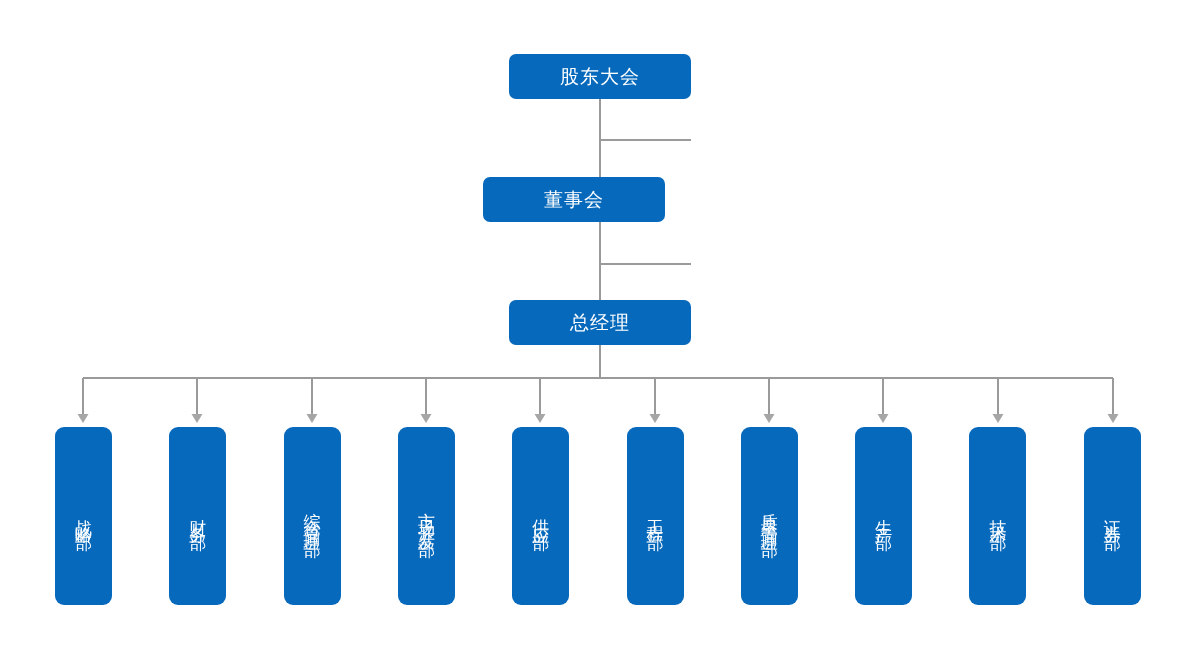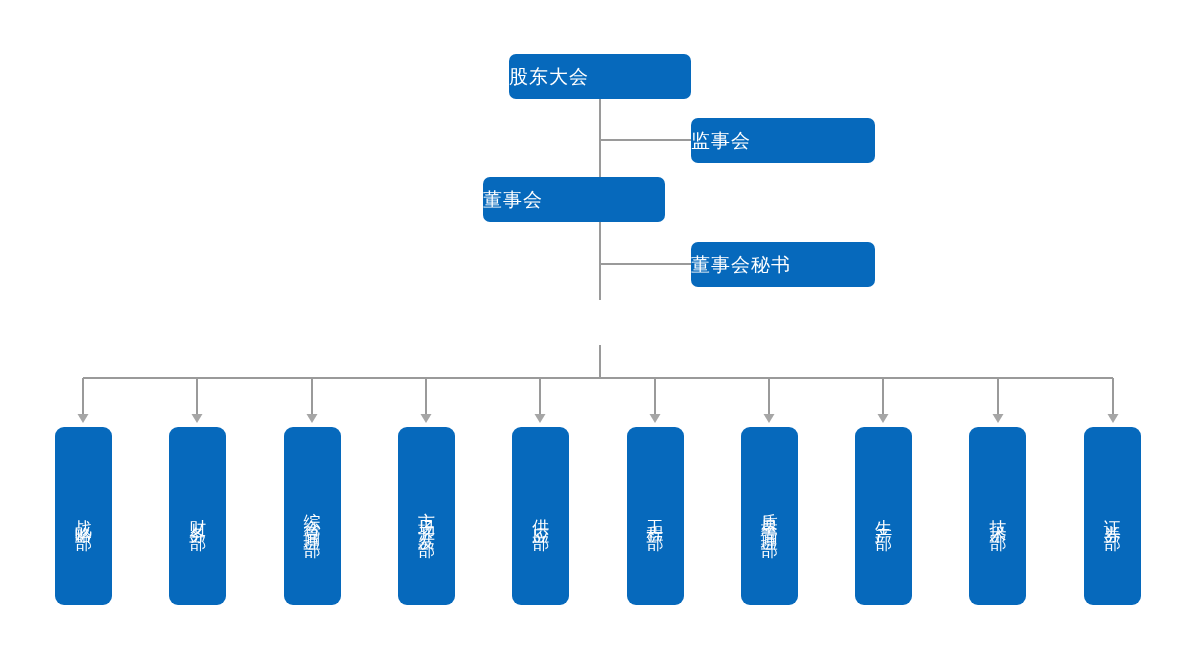--- a/index.html
+++ b/index.html
@@ -32,20 +32,21 @@
   }
 
   
   .node {
     position: absolute;
     background: #0669bc;
     border-radius: 7px;
     color: #ffffff;
     display: flex;
     align-items: center;
+    justify-content: center;
     box-sizing: border-box;
     -webkit-font-smoothing: antialiased;
   }
 
   .node-label {
     color: #ffffff;
     line-height: 1.0;
     white-space: nowrap;
   }
 
@@ -131,32 +132,29 @@
       <polygon points="877.5,414 888.5,414 883,423"></polygon>
       <polygon points="992.5,414 1003.5,414 998,423"></polygon>
       <polygon points="1107.5,414 1118.5,414 1113,423"></polygon>
     </g>
   </svg>
 
   <div class="node horizontal n-shareholders">
     <span class="node-label">股东大会</span>
   </div>
 
-  <div class="node horizontal n-supervisors">
-    <span class="node-label">监事会</span>
-  </div>
 
   <div class="node horizontal n-board">
     <span class="node-label">董事会</span>
   </div>
 
-  <div class="node horizontal n-secretary">
-    <span class="node-label">董事会秘书</span>
+
+  <div class="node horizontal n-gm">
+    <span class="node-label">总经理</span>
   </div>
-
 
   <div class="dept-layer" id="dept-layer">
       <div class="node vertical" style="left: 55px; top: 427px; width: 57px; height: 178px;">
         <span class="node-label">战略部</span>
       </div>
       <div class="node vertical" style="left: 169.3px; top: 427px; width: 57px; height: 178px;">
         <span class="node-label">财务部</span>
       </div>
       <div class="node vertical" style="left: 283.6px; top: 427px; width: 57px; height: 178px;">
         <span class="node-label">综合管理部</span>

